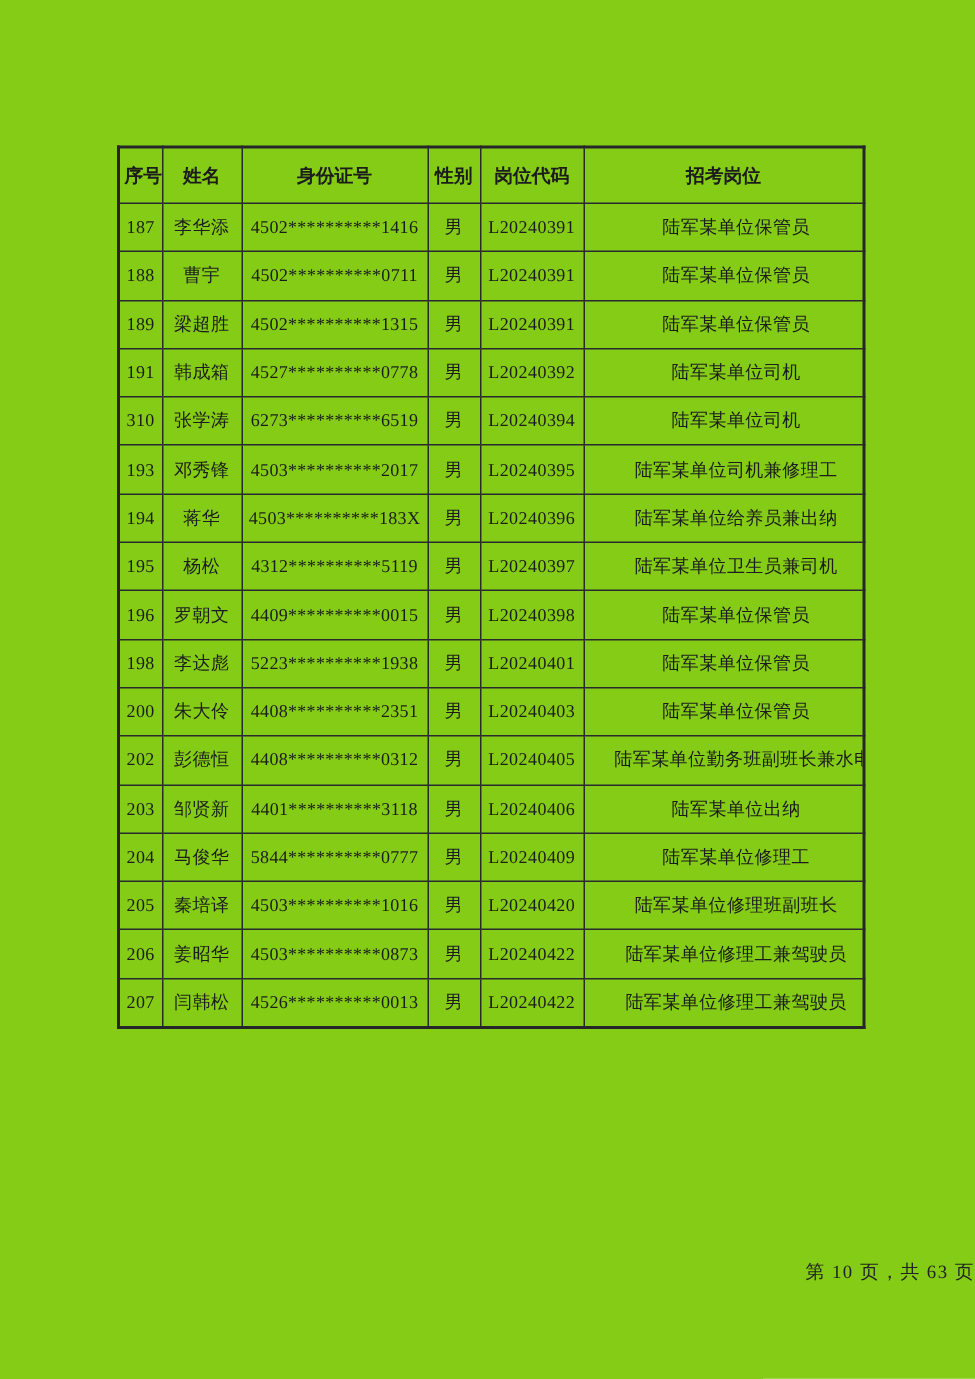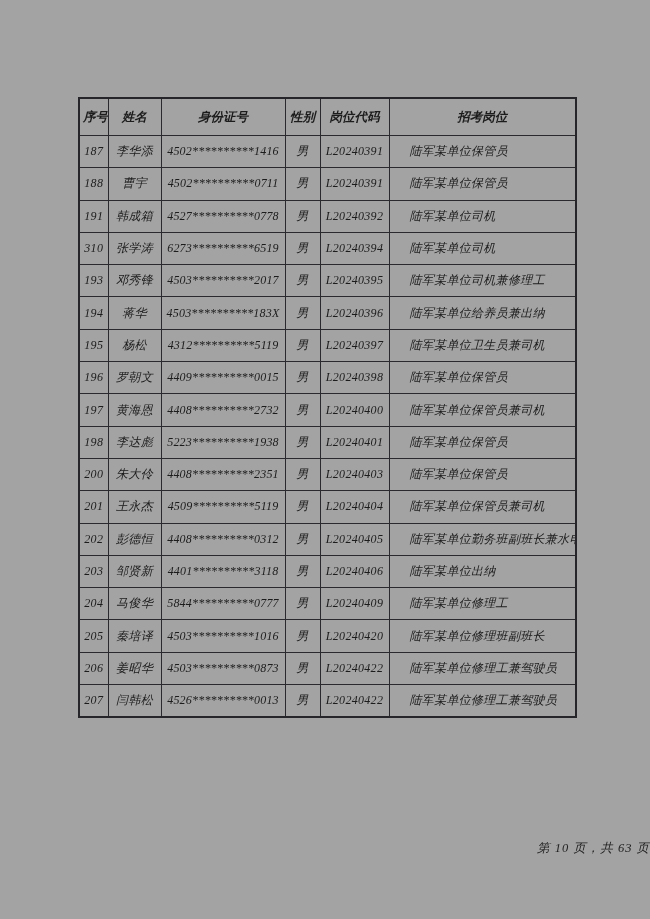--- a/index.html
+++ b/index.html
@@ -11,22 +11,21 @@
     height: 919px;
     background: #fcfcfc;
     position: relative;
     font-family: "Liberation Serif", "DejaVu Serif", serif;
     color: #1c1c1c;
     overflow: hidden;
   }
   .page {
     position: absolute;
     inset: 0;
-    background: #a3a3a3;
-    font-style: italic;
+    background: #84cc16;
   }
   table.roster {
     position: absolute;
     left: 78px;
     top: 97px;
     width: 497px;
     border-collapse: collapse;
     table-layout: fixed;
     border: 2px solid #26262a;
     font-size: 12px;
@@ -44,21 +43,21 @@
   table.roster th {
     height: 36px;
     font-weight: bold;
     font-size: 12.5px;
   }
   table.roster td {
     height: 31.3px;
     letter-spacing: 0.3px;
   }
   table.roster td.col-job {
-    text-align: left;
+    text-align: center;
     padding-left: 20px;
   }
   table.roster td.col-id {
     letter-spacing: 0.2px;
   }
   .footer {
     position: absolute;
     left: 0;
     top: 840px;
     width: 100%;
@@ -104,20 +103,28 @@
 
   <tr>
     <td class="col-index">188</td>
     <td class="col-name">曹宇</td>
     <td class="col-id">4502**********0711</td>
     <td class="col-gender">男</td>
     <td class="col-code">L20240391</td>
     <td class="col-job">陆军某单位保管员</td>
   </tr>
 
+  <tr>
+    <td class="col-index">189</td>
+    <td class="col-name">梁超胜</td>
+    <td class="col-id">4502**********1315</td>
+    <td class="col-gender">男</td>
+    <td class="col-code">L20240391</td>
+    <td class="col-job">陆军某单位保管员</td>
+  </tr>
 
 
   <tr>
     <td class="col-index">191</td>
     <td class="col-name">韩成箱</td>
     <td class="col-id">4527**********0778</td>
     <td class="col-gender">男</td>
     <td class="col-code">L20240392</td>
     <td class="col-job">陆军某单位司机</td>
   </tr>
@@ -160,56 +167,40 @@
 
   <tr>
     <td class="col-index">196</td>
     <td class="col-name">罗朝文</td>
     <td class="col-id">4409**********0015</td>
     <td class="col-gender">男</td>
     <td class="col-code">L20240398</td>
     <td class="col-job">陆军某单位保管员</td>
   </tr>
 
-  <tr>
-    <td class="col-index">197</td>
-    <td class="col-name">黄海恩</td>
-    <td class="col-id">4408**********2732</td>
-    <td class="col-gender">男</td>
-    <td class="col-code">L20240400</td>
-    <td class="col-job">陆军某单位保管员兼司机</td>
-  </tr>
 
   <tr>
     <td class="col-index">198</td>
     <td class="col-name">李达彪</td>
     <td class="col-id">5223**********1938</td>
     <td class="col-gender">男</td>
     <td class="col-code">L20240401</td>
     <td class="col-job">陆军某单位保管员</td>
   </tr>
 
 
   <tr>
     <td class="col-index">200</td>
     <td class="col-name">朱大伶</td>
     <td class="col-id">4408**********2351</td>
     <td class="col-gender">男</td>
     <td class="col-code">L20240403</td>
     <td class="col-job">陆军某单位保管员</td>
   </tr>
 
-  <tr>
-    <td class="col-index">201</td>
-    <td class="col-name">王永杰</td>
-    <td class="col-id">4509**********5119</td>
-    <td class="col-gender">男</td>
-    <td class="col-code">L20240404</td>
-    <td class="col-job">陆军某单位保管员兼司机</td>
-  </tr>
 
   <tr>
     <td class="col-index">202</td>
     <td class="col-name">彭德恒</td>
     <td class="col-id">4408**********0312</td>
     <td class="col-gender">男</td>
     <td class="col-code">L20240405</td>
     <td class="col-job">陆军某单位勤务班副班长兼水电工</td>
   </tr>
 

